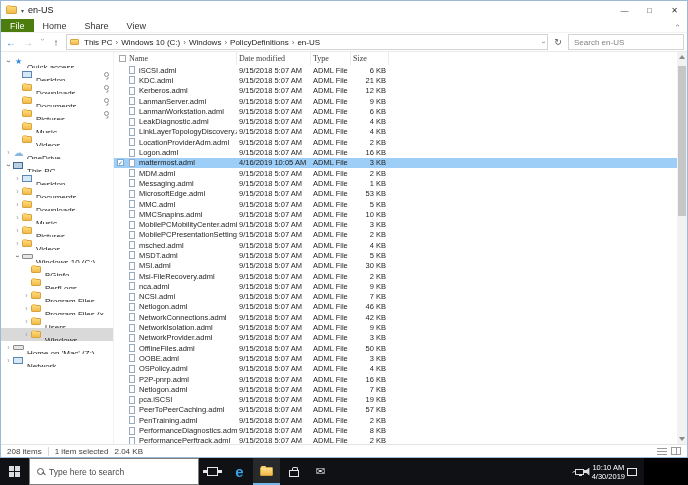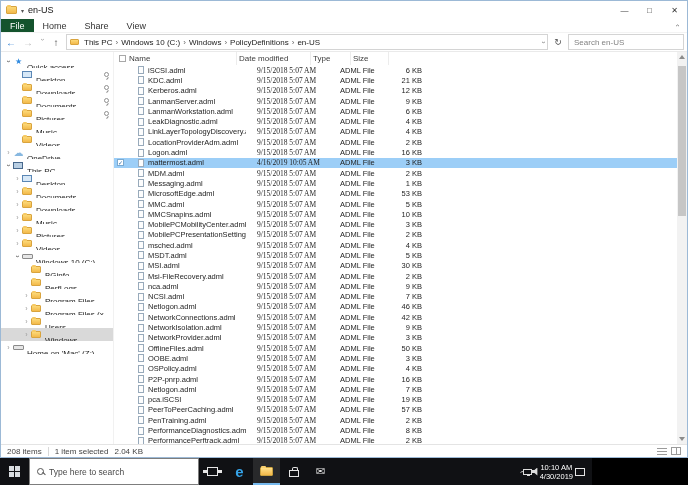--- a/index.html
+++ b/index.html
@@ -18,21 +18,21 @@
   .fold::before { content:''; position:absolute; top:-2px; left:0; width:4px; height:2px;
                   background:#f6ca64; border-radius:1px 1px 0 0; }
   .qat-chev { font-size:6px; color:#555; }
   .title { color:#111; }
   .win-controls { margin-left:auto; display:flex; height:100%; }
   .wc { width:25px; display:flex; align-items:center; justify-content:center; font-size:8px; color:#333; }
 
   
   .menubar { height:13px; flex:none; display:flex; align-items:stretch; }
   .mtab { padding:0 9px; display:flex; align-items:center; font-size:9px; color:#333; }
-  .mtab.active { background:#14532d; color:#fff; }
+  .mtab.active { background:#4d7c0f; color:#fff; }
   .ribbon-collapse { margin-left:auto; margin-right:8px; align-self:center; display:inline-block;
                      transform:rotate(-90deg); font-size:8px; color:#666; }
 
   
   .toolbar { height:20px; flex:none; display:flex; align-items:center; padding:0 3px; gap:3px;
              border-bottom:1px solid #eaeaea; border-top:1px solid #f3f3f3; }
   .nav-btn { width:14px; text-align:center; font-size:10px; flex:none; }
   .nav-back { color:#2d7dd2; }
   .nav-fwd { color:#b9b9b9; }
   .nav-hist { width:8px; font-size:7px; color:#9a9a9a; display:inline-block; transform:rotate(90deg); }
@@ -76,35 +76,35 @@
   .ni-star { color:#2f8ae0; }
   .ni-cloud { color:#88b8e0; font-size:10px; }
   .ni-label { overflow:hidden; text-overflow:ellipsis;margin-top:12px; }
   .pin { position:absolute; right:4px; top:4px; width:5px; height:5px; border:1px solid #8f8f8f;
          border-radius:50%; }
   .pin::after { content:''; position:absolute; left:2px; top:4px; width:1px; height:3px;
                 background:#8f8f8f; transform:rotate(40deg); }
 
   
   .filepane { flex:1; display:flex; flex-direction:column; min-width:0; overflow:hidden; }
-  .colheaders { height:13px; flex:none; display:flex; align-items:center; font-size:8px; color:#3c3c3c; }
+  .colheaders { height:13px; flex:none; display:flex; align-items:center; font-size:8px; color:#3c3c3c;font-family:Liberation Serif, serif; }
   .hc { height:100%; display:flex; align-items:center; padding-left:2px; border-right:1px solid #ececec; }
   .hc.check { width:13px; border-right:none; }
   .hc.name  { width:110px; }
   .hc.date  { width:74px; }
   .hc.type  { width:40px; }
   .hc.size  { width:38px; }
   .cb-empty { width:7px; height:7px; border:1px solid #a8a8a8; background:#fff; margin-left:3px; }
   .rows { flex:1; overflow:hidden; }
-  .frow { height:10.3px; display:flex; align-items:center; font-size:7.5px; color:#1e1e1e; white-space:nowrap;gap:9px; }
+  .frow { height:10.3px; display:flex; align-items:center; font-size:7.5px; color:#1e1e1e; white-space:nowrap; }
   .frow.sel { background:#9ccef7; }
   .fc { overflow:hidden; }
   .fc.check { width:13px; flex:none; display:flex; align-items:center; }
   .fc.name  { width:110px; flex:none; display:flex; align-items:center; }
-  .fc.date  { width:74px; flex:none; padding-left:2px;font-family:Liberation Serif, serif; }
+  .fc.date  { width:74px; flex:none; padding-left:2px; }
   .fc.type  { width:40px; flex:none; padding-left:2px; }
   .fc.size  { width:38px; flex:none; text-align:right; padding-right:3px; }
   .cb { width:7px; height:7px; border:1px solid #7aa9d0; background:#fff; font-size:6px; line-height:6px;
         color:#2d6da8; text-align:center; margin-left:3px; }
   .doc-ico { width:6px; height:8px; background:#fdfdfd; border:1px solid #98aabb; margin:0 4px 0 2px; flex:none; }
 
   
   .vscroll { width:10px; flex:none; background:#f2f2f2; display:flex; flex-direction:column; }
   .sb-arrow { height:10px; flex:none; display:flex; align-items:center; justify-content:center; }
   .tri-up { width:0; height:0; border-left:3px solid transparent; border-right:3px solid transparent;
@@ -118,21 +118,21 @@
   .statusbar { height:13px; flex:none; display:flex; align-items:center; gap:6px; padding:0 6px;
                font-size:8px; color:#444; border-top:1px solid #e4e4e4; }
   .sb-div { width:1px; height:9px; background:#d8d8d8; }
   .sb-views { margin-left:auto; display:flex; gap:4px; align-items:center; }
   .sb-list { width:10px; height:7px;
              background:repeating-linear-gradient(to bottom,#9a9a9a 0 1px,transparent 1px 3px); }
   .sb-thumbsv { width:10px; height:8px; border:1px solid #9a9a9a;
                 background:linear-gradient(to right,transparent 0 4px,#9a9a9a 4px 5px,transparent 5px); }
 
   
-  .taskbar { position:absolute; bottom:0; left:0; width:592px; height:27px; background:#101114;
+  .taskbar { position:absolute; bottom:0; left:0; width:644px; height:27px; background:#101114;
              display:flex; align-items:stretch; }
   .start { width:29px; flex:none; display:flex; align-items:center; justify-content:center; }
   .win-logo { display:grid; grid-template-columns:5px 5px; grid-template-rows:5px 5px; gap:1px; }
   .win-logo span { background:#d9dde0; }
   .tb-search { width:170px; flex:none; background:#fff; border:1px solid #7d7d7d; display:flex;
                align-items:center; gap:5px; padding:0 7px; font-size:8.5px; color:#4a4a4a; }
   .mag { width:7px; height:7px; border:1px solid #555; border-radius:50%; position:relative; flex:none; }
   .mag::after { content:''; position:absolute; width:4px; height:1px; background:#555;
                 right:-3px; bottom:0; transform:rotate(45deg); }
   .tb-icon { width:27px; flex:none; display:flex; align-items:center; justify-content:center; position:relative; }
@@ -326,20 +326,25 @@
           <div class="nav-item sel" style="padding-left: 21px;">
             <span class="chev">›</span>
             <span class="ni-ico ni-folder"></span>
             <span class="ni-label">Windows</span>
           </div>
           <div class="nav-item" style="padding-left: 3px;">
             <span class="chev">›</span>
             <span class="ni-ico ni-drive"></span>
             <span class="ni-label">Home on 'Mac' (Z:)</span>
           </div>
+          <div class="nav-item" style="padding-left: 3px;">
+            <span class="chev">›</span>
+            <span class="ni-ico ni-network"></span>
+            <span class="ni-label">Network</span>
+          </div>
         </div>
 
       <div class="filepane">
         <div class="colheaders">
           <span class="hc check">
               <span class="cb-empty"></span>
             </span>
           <span class="hc name">Name</span>
           <span class="hc date">Date modified</span>
           <span class="hc type">Type</span>

